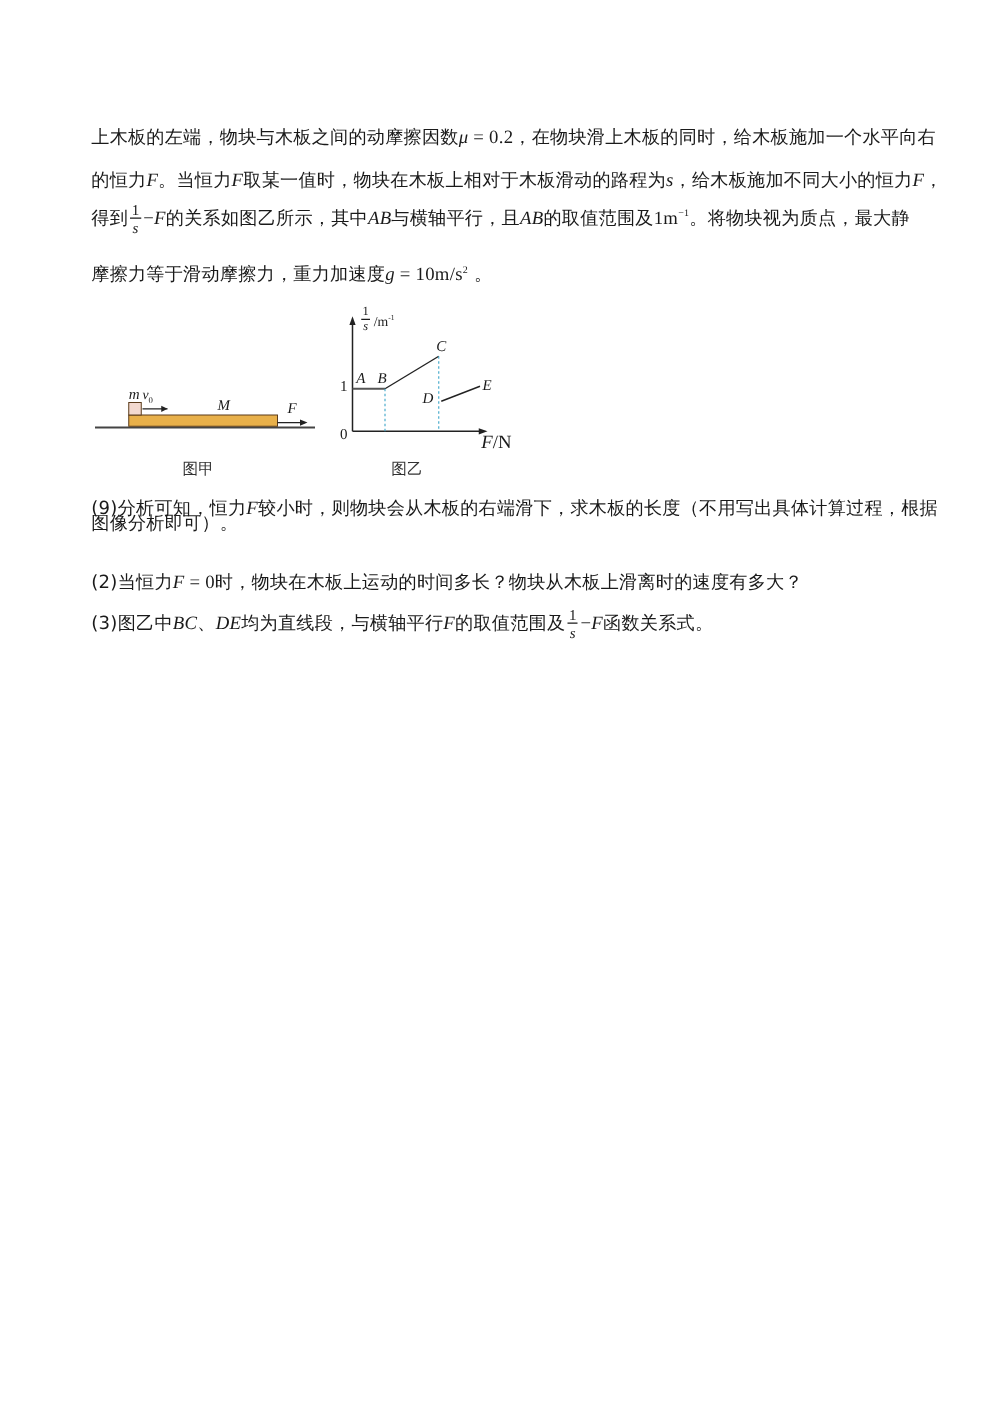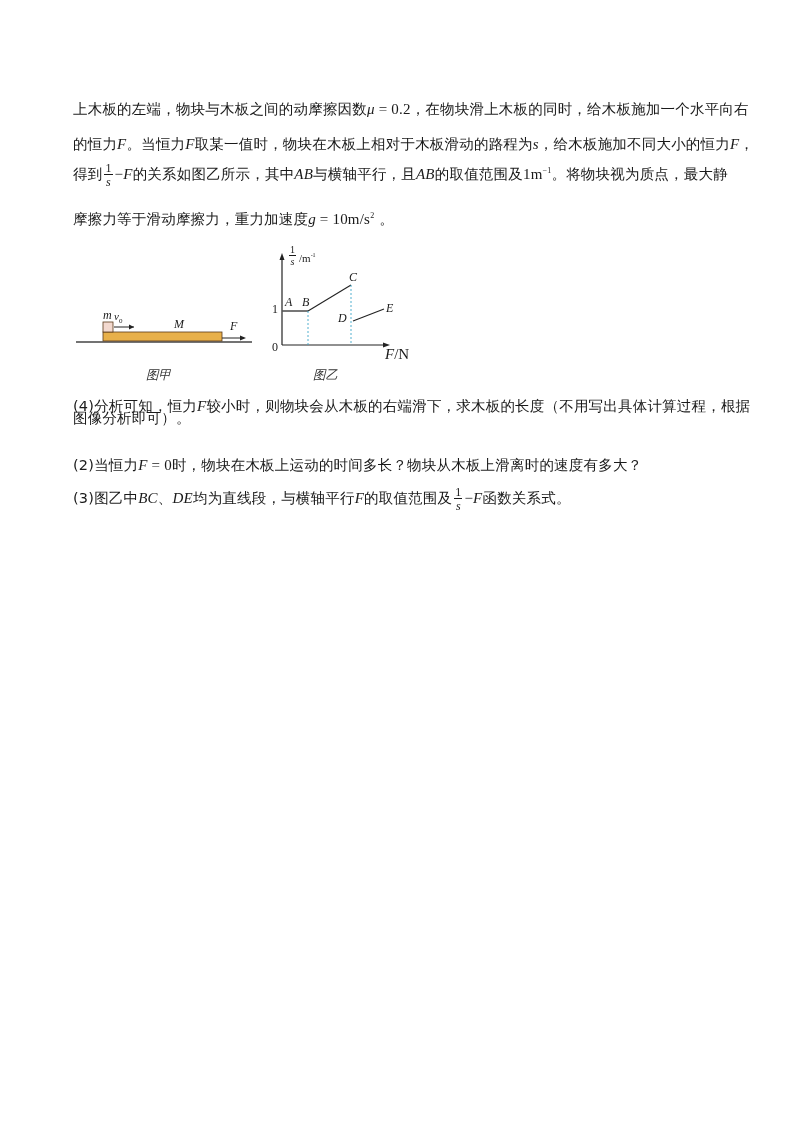--- a/index.html
+++ b/index.html
@@ -42,21 +42,21 @@
     <rect x="33" y="17" width="10" height="10" fill="#f3d9cf" stroke="#5a3b1a" stroke-width="0.8"></rect>
     <line x1="44" y1="22" x2="64" y2="22" stroke="#222" stroke-width="1"></line>
     <polygon points="64,22 59,19.5 59,24.5" fill="#222"></polygon>
     <line x1="152" y1="33" x2="174" y2="33" stroke="#222" stroke-width="1"></line>
     <polygon points="176,33 170,30.5 170,35.5" fill="#222"></polygon>
   </svg>
   <span style="position:absolute; left:33px; top:3px; font-size:12px;" class="it">m</span>
   <span style="position:absolute; left:44px; top:5px; font-size:11px;" class="it"><span>v</span><sub style="font-size:7px;font-style:normal">0</sub></span>
   <span style="position:absolute; left:104px; top:12px; font-size:12px;" class="it">M</span>
   <span style="position:absolute; left:160px; top:14px; font-size:12px;" class="it">F</span>
-  <span class="caption" style="left:76px; top:62px;font-style:italic;">图甲</span>
+  <span class="caption" style="left:76px; top:62px;">图甲</span>
 </div>
 
 <div class="fig" style="left:262px; top:243px; width:160px; height:145px;">
   <svg width="160" height="120" viewBox="0 0 160 120">
 
     <line x1="20" y1="102" x2="20" y2="14" stroke="#222" stroke-width="1.2"></line>
     <polygon points="20,10 17.5,17 22.5,17" fill="#222"></polygon>
     <line x1="20" y1="102" x2="124" y2="102" stroke="#222" stroke-width="1.2"></line>
     <polygon points="128,102 121,99.5 121,104.5" fill="#222"></polygon>
 
@@ -75,25 +75,25 @@
     </span>
   <span class="rm" style="position:absolute; left:37px; top:9px; font-size:11px;"><span>/m</span><span style="font-size:6px;vertical-align:5px">-1</span></span>
   <span class="rm" style="position:absolute; left:10px; top:59px; font-size:12px;">1</span>
   <span class="rm" style="position:absolute; left:10px; top:97px; font-size:12px;">0</span>
   <span class="it" style="position:absolute; left:23px; top:52px; font-size:12px;">A</span>
   <span class="it" style="position:absolute; left:40px; top:52px; font-size:12px;">B</span>
   <span class="it" style="position:absolute; left:87px; top:27px; font-size:12px;">C</span>
   <span class="it" style="position:absolute; left:76px; top:68px; font-size:12px;">D</span>
   <span class="it" style="position:absolute; left:124px; top:58px; font-size:12px;">E</span>
   <span style="position:absolute; left:123px; top:103px; font-size:11.5px;"><span class="it">F</span><span class="rm">/N</span></span>
-  <span class="caption" style="left:51px; top:124px;font-style:italic;">图乙</span>
+  <span class="caption" style="left:51px; top:124px;">图乙</span>
 </div>
 
 <div class="line" style="top:397px">
-  <span>(4)分析可知，恒力</span><span class="it">F</span><span>较小时，则物块会从木板的右端滑下，求木板的长度（不用写出具体计算过程，根据</span>
+  <span>(9)分析可知，恒力</span><span class="it">F</span><span>较小时，则物块会从木板的右端滑下，求木板的长度（不用写出具体计算过程，根据</span>
 </div>
 <div class="line" style="top:409px">
   <span>图像分析即可）。</span>
 </div>
 
 <div class="line" style="top:456px">
   <span>(2)当恒力</span><span class="it">F</span><span class="rm"> = 0</span><span>时，物块在木板上运动的时间多长？物块从木板上滑离时的速度有多大？</span>
 </div>
 
 <div class="line" style="top:486px">

